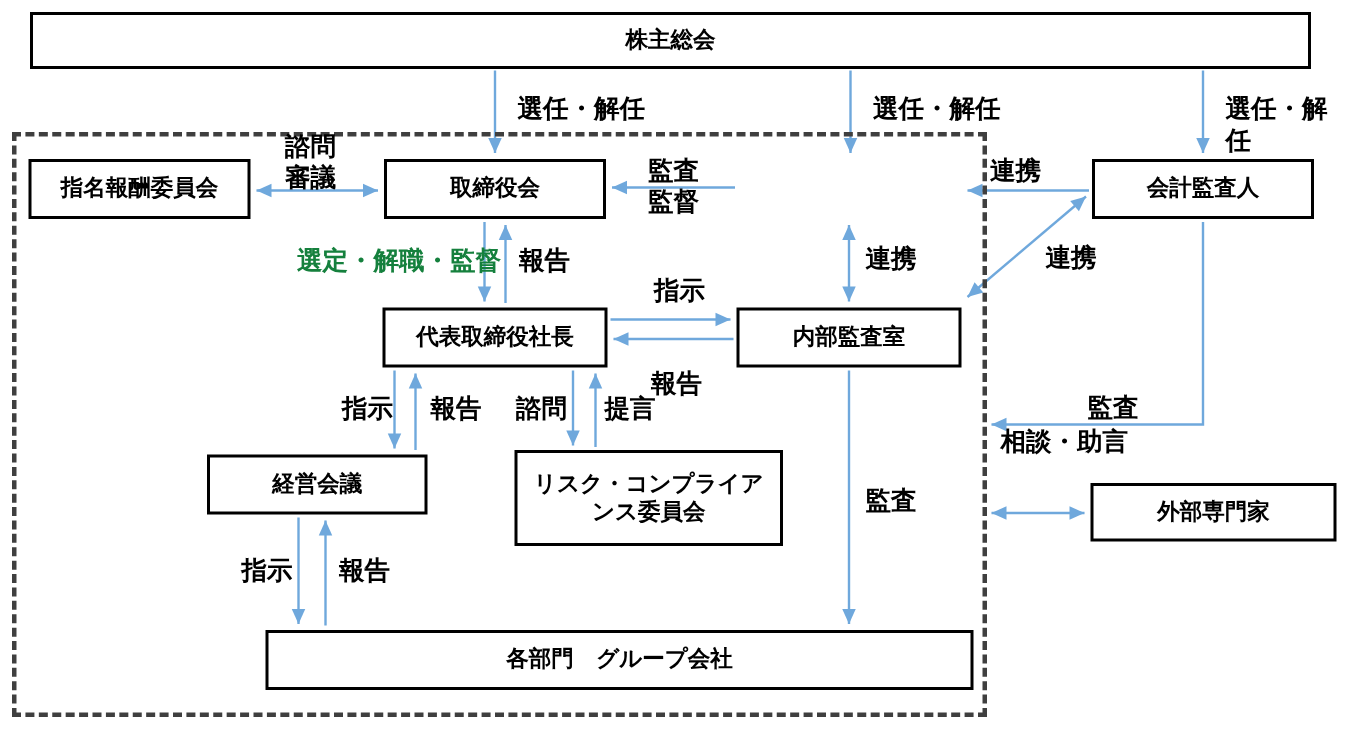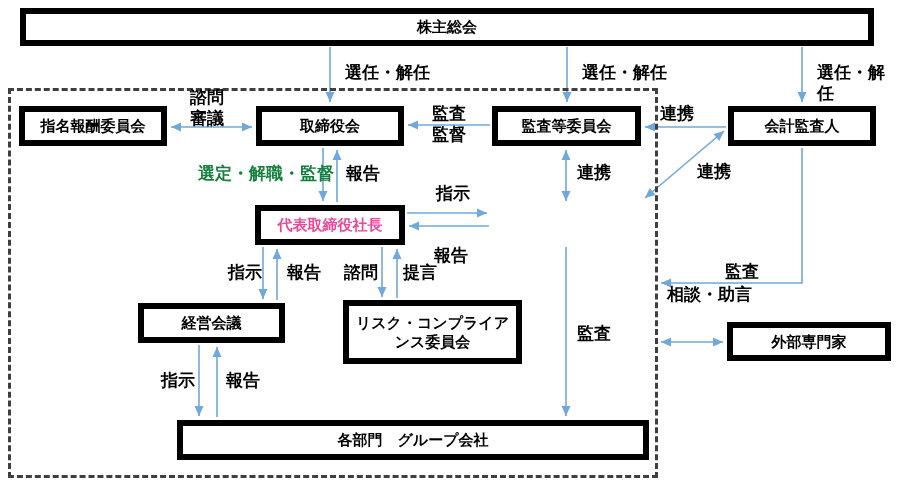--- a/index.html
+++ b/index.html
@@ -7,21 +7,21 @@
     position:relative;
     width:898px;height:489px;
     background:#ffffff;
     font-family:"Liberation Sans","DejaVu Sans",sans-serif;
     overflow:hidden;
   }
   #edge-layer{position:absolute;left:0;top:0;width:898px;height:489px;}
   .node{
     position:absolute;
     box-sizing:border-box;
-    border:6px solid #1d4ed8;
+    border:2px solid #1d4ed8;
     background:#ffffff;
     display:flex;align-items:center;justify-content:center;
     text-align:center;
     font-size:15px;font-weight:bold;color:#000000;
     line-height:1.28;
     white-space:pre-line;
   }
   .frame{
     position:absolute;
     box-sizing:border-box;
@@ -107,21 +107,21 @@
     <div class="edge-label" style="left: 287px; top: 262px; color: rgb(0, 0, 0);">報告</div>
     <div class="edge-label" style="left: 344px; top: 262px; color: rgb(0, 0, 0);">諮問</div>
     <div class="edge-label" style="left: 403px; top: 262px; color: rgb(0, 0, 0);">提言</div>
     <div class="edge-label" style="left: 577px; top: 323px; color: rgb(0, 0, 0);">監査</div>
     <div class="edge-label" style="left: 161px; top: 370px; color: rgb(0, 0, 0);">指示</div>
     <div class="edge-label" style="left: 226px; top: 370px; color: rgb(0, 0, 0);">報告</div>
     <div class="edge-label" style="left: 667px; top: 284px; color: #000000;">相談・助言</div>
     <div class="node" style="left: 20px; top: 8px; width: 854px; height: 38px; border-color: rgb(0, 0, 0); color: rgb(0, 0, 0);">株主総会</div>
     <div class="node" style="left: 256px; top: 106px; width: 148px; height: 40px; border-color: rgb(0, 0, 0); color: rgb(0, 0, 0);">取締役会</div>
     <div class="node" style="left: 19px; top: 106px; width: 148px; height: 40px; border-color: rgb(0, 0, 0); color: rgb(0, 0, 0);">指名報酬委員会</div>
-    <div class="node" style="left: 492px; top: 106px; width: 149px; height: 40px; border-color: rgb(0, 0, 0); color: rgb(0, 0, 0);">監査等委員会</div>
     <div class="node" style="left: 728px; top: 106px; width: 148px; height: 40px; border-color: rgb(0, 0, 0); color: rgb(0, 0, 0);">会計監査人</div>
-    <div class="node" style="left: 255px; top: 205px; width: 150px; height: 40px; border-color: rgb(0, 0, 0); color: #ec4899;">代表取締役社長</div>
+    <div class="node" style="left: 255px; top: 205px; width: 150px; height: 40px; border-color: rgb(0, 0, 0); color: #000000;">代表取締役社長</div>
+    <div class="node" style="left: 491px; top: 205px; width: 150px; height: 40px; border-color: rgb(0, 0, 0); color: rgb(0, 0, 0);">内部監査室</div>
     <div class="node" style="left: 138px; top: 303px; width: 147px; height: 40px; border-color: rgb(0, 0, 0); color: rgb(0, 0, 0);">経営会議</div>
     <div class="node" style="left: 343px; top: 300px; width: 179px; height: 64px; border-color: rgb(0, 0, 0); color: rgb(0, 0, 0);">リスク・コンプライア
 ンス委員会</div>
     <div class="node" style="left: 727px; top: 322px; width: 164px; height: 39px; border-color: rgb(0, 0, 0); color: rgb(0, 0, 0);">外部専門家</div>
     <div class="node" style="left: 138px; top: 420px; width: 472px; height: 40px; border-color: rgb(0, 0, 0); color: rgb(0, 0, 0); margin-left: 39px;">各部門　グループ会社</div>
   </div>
 
 </body></html>

